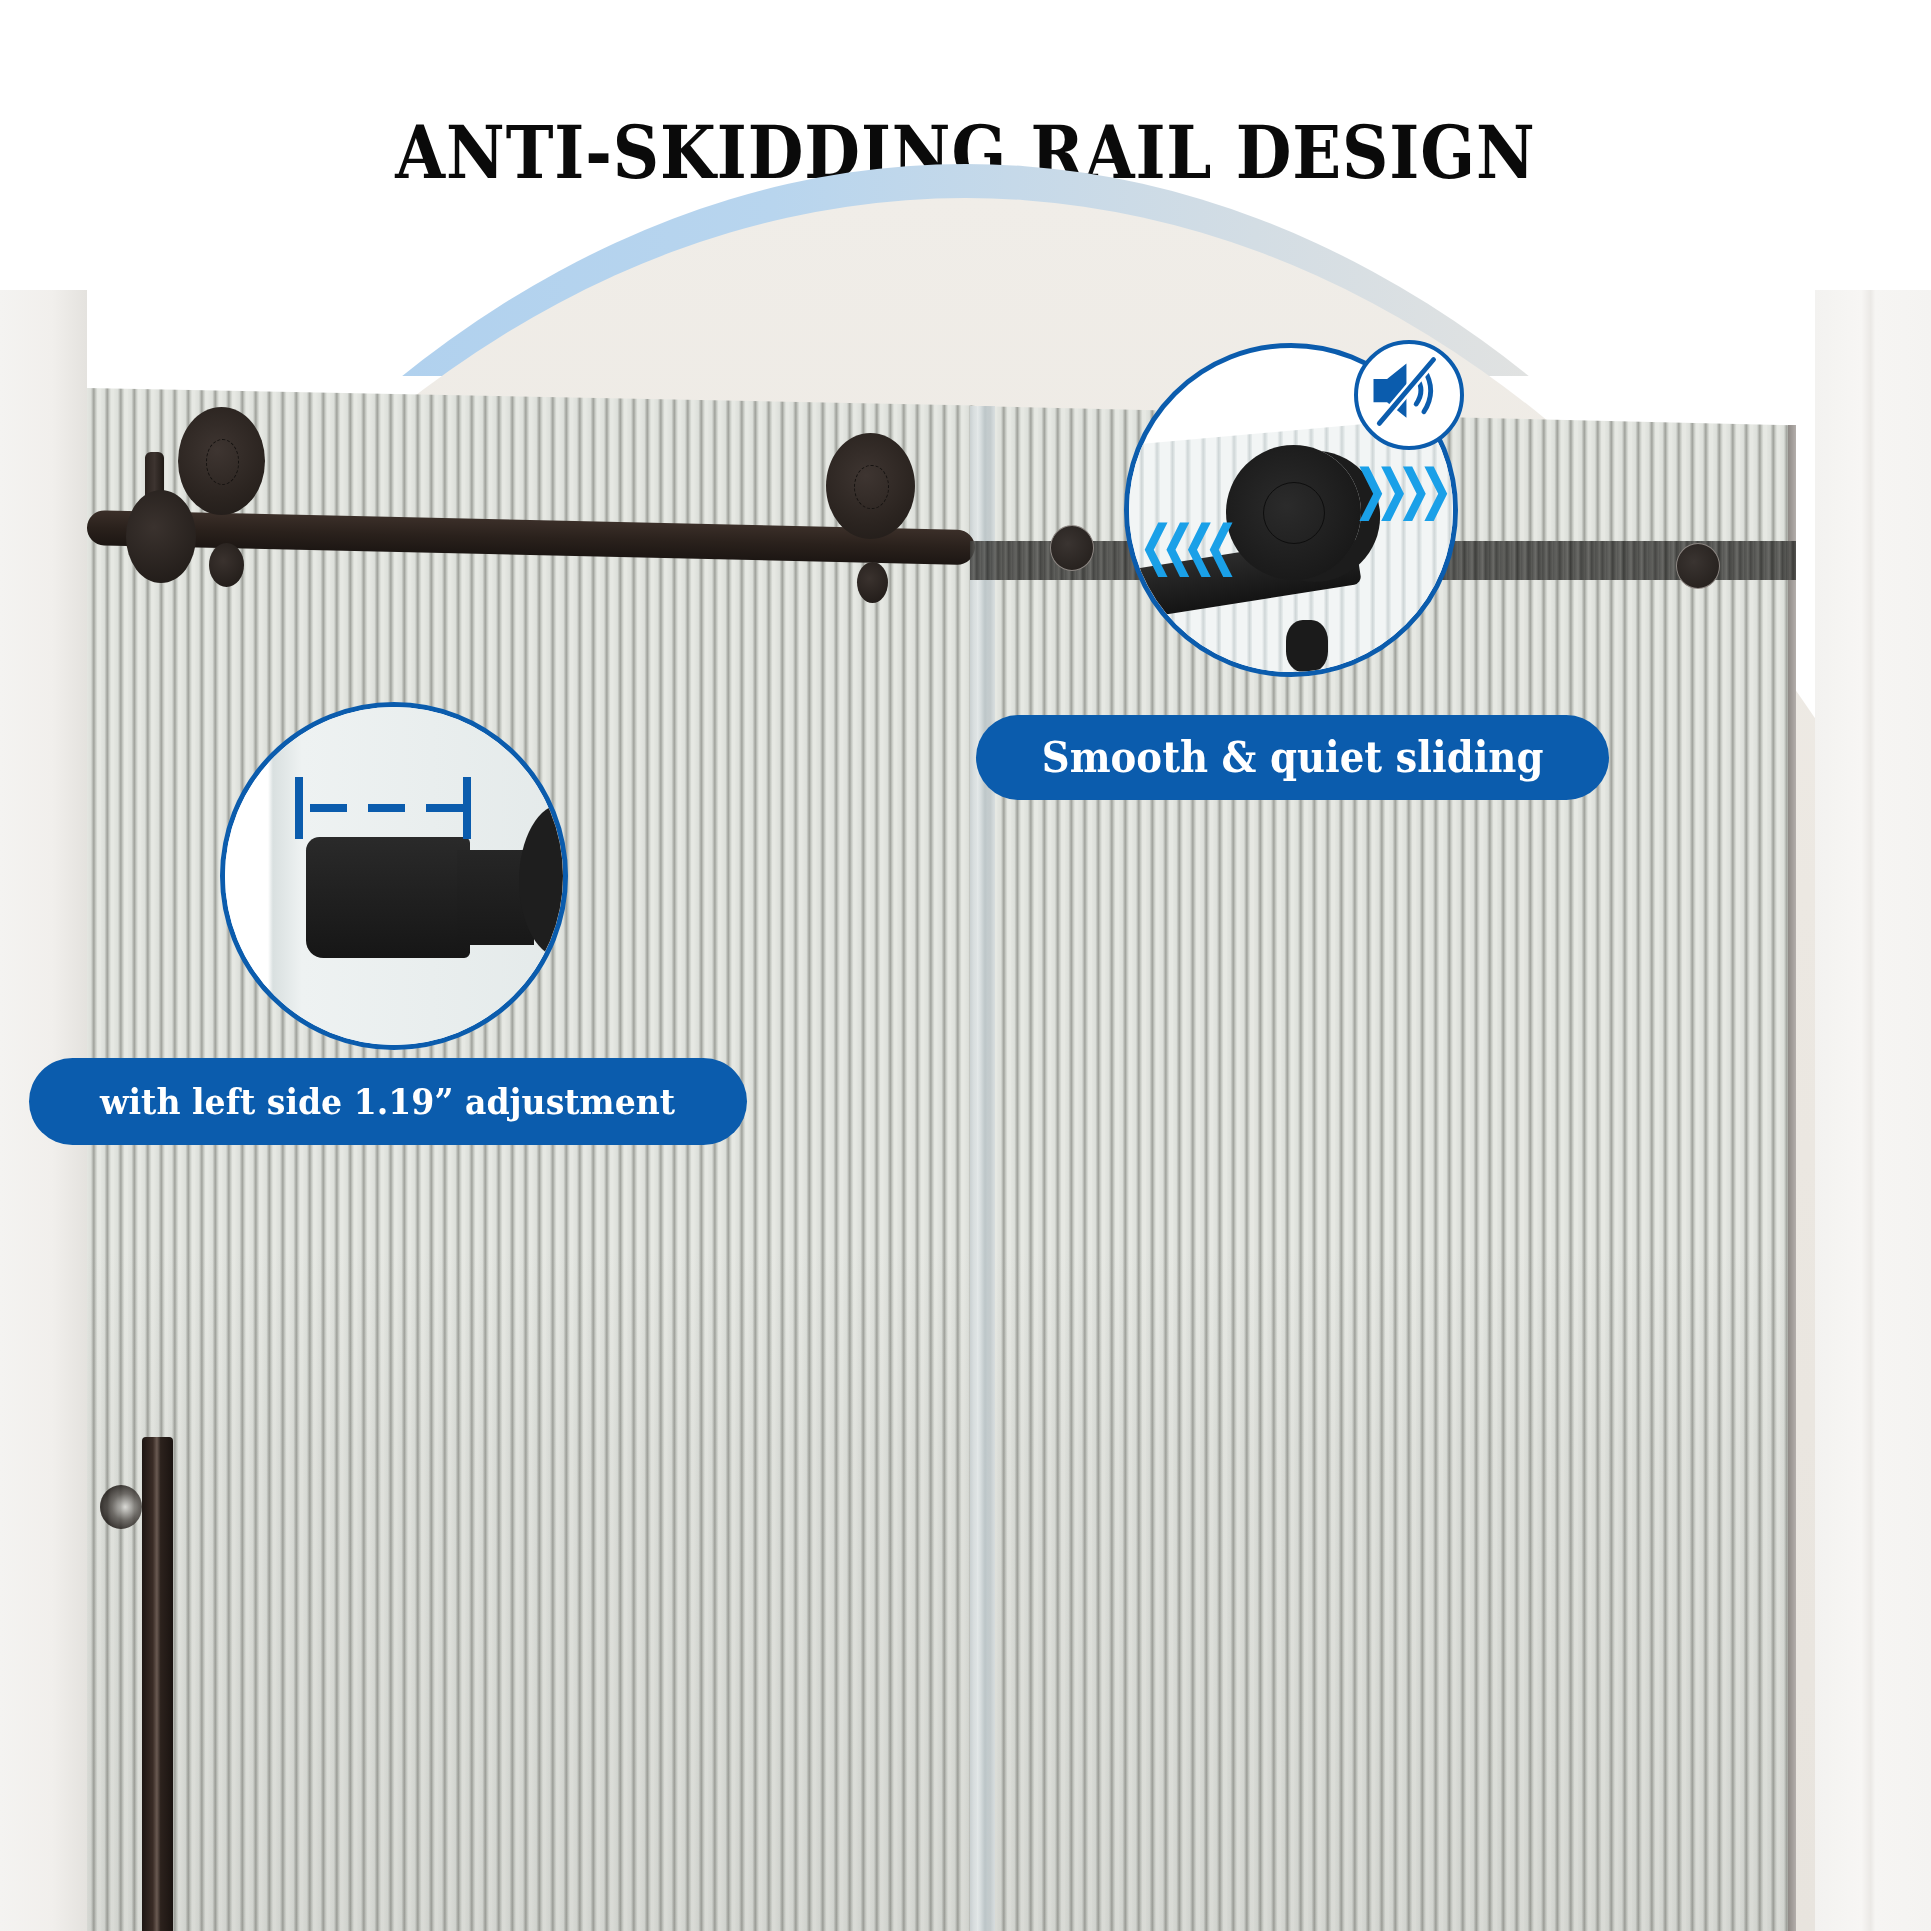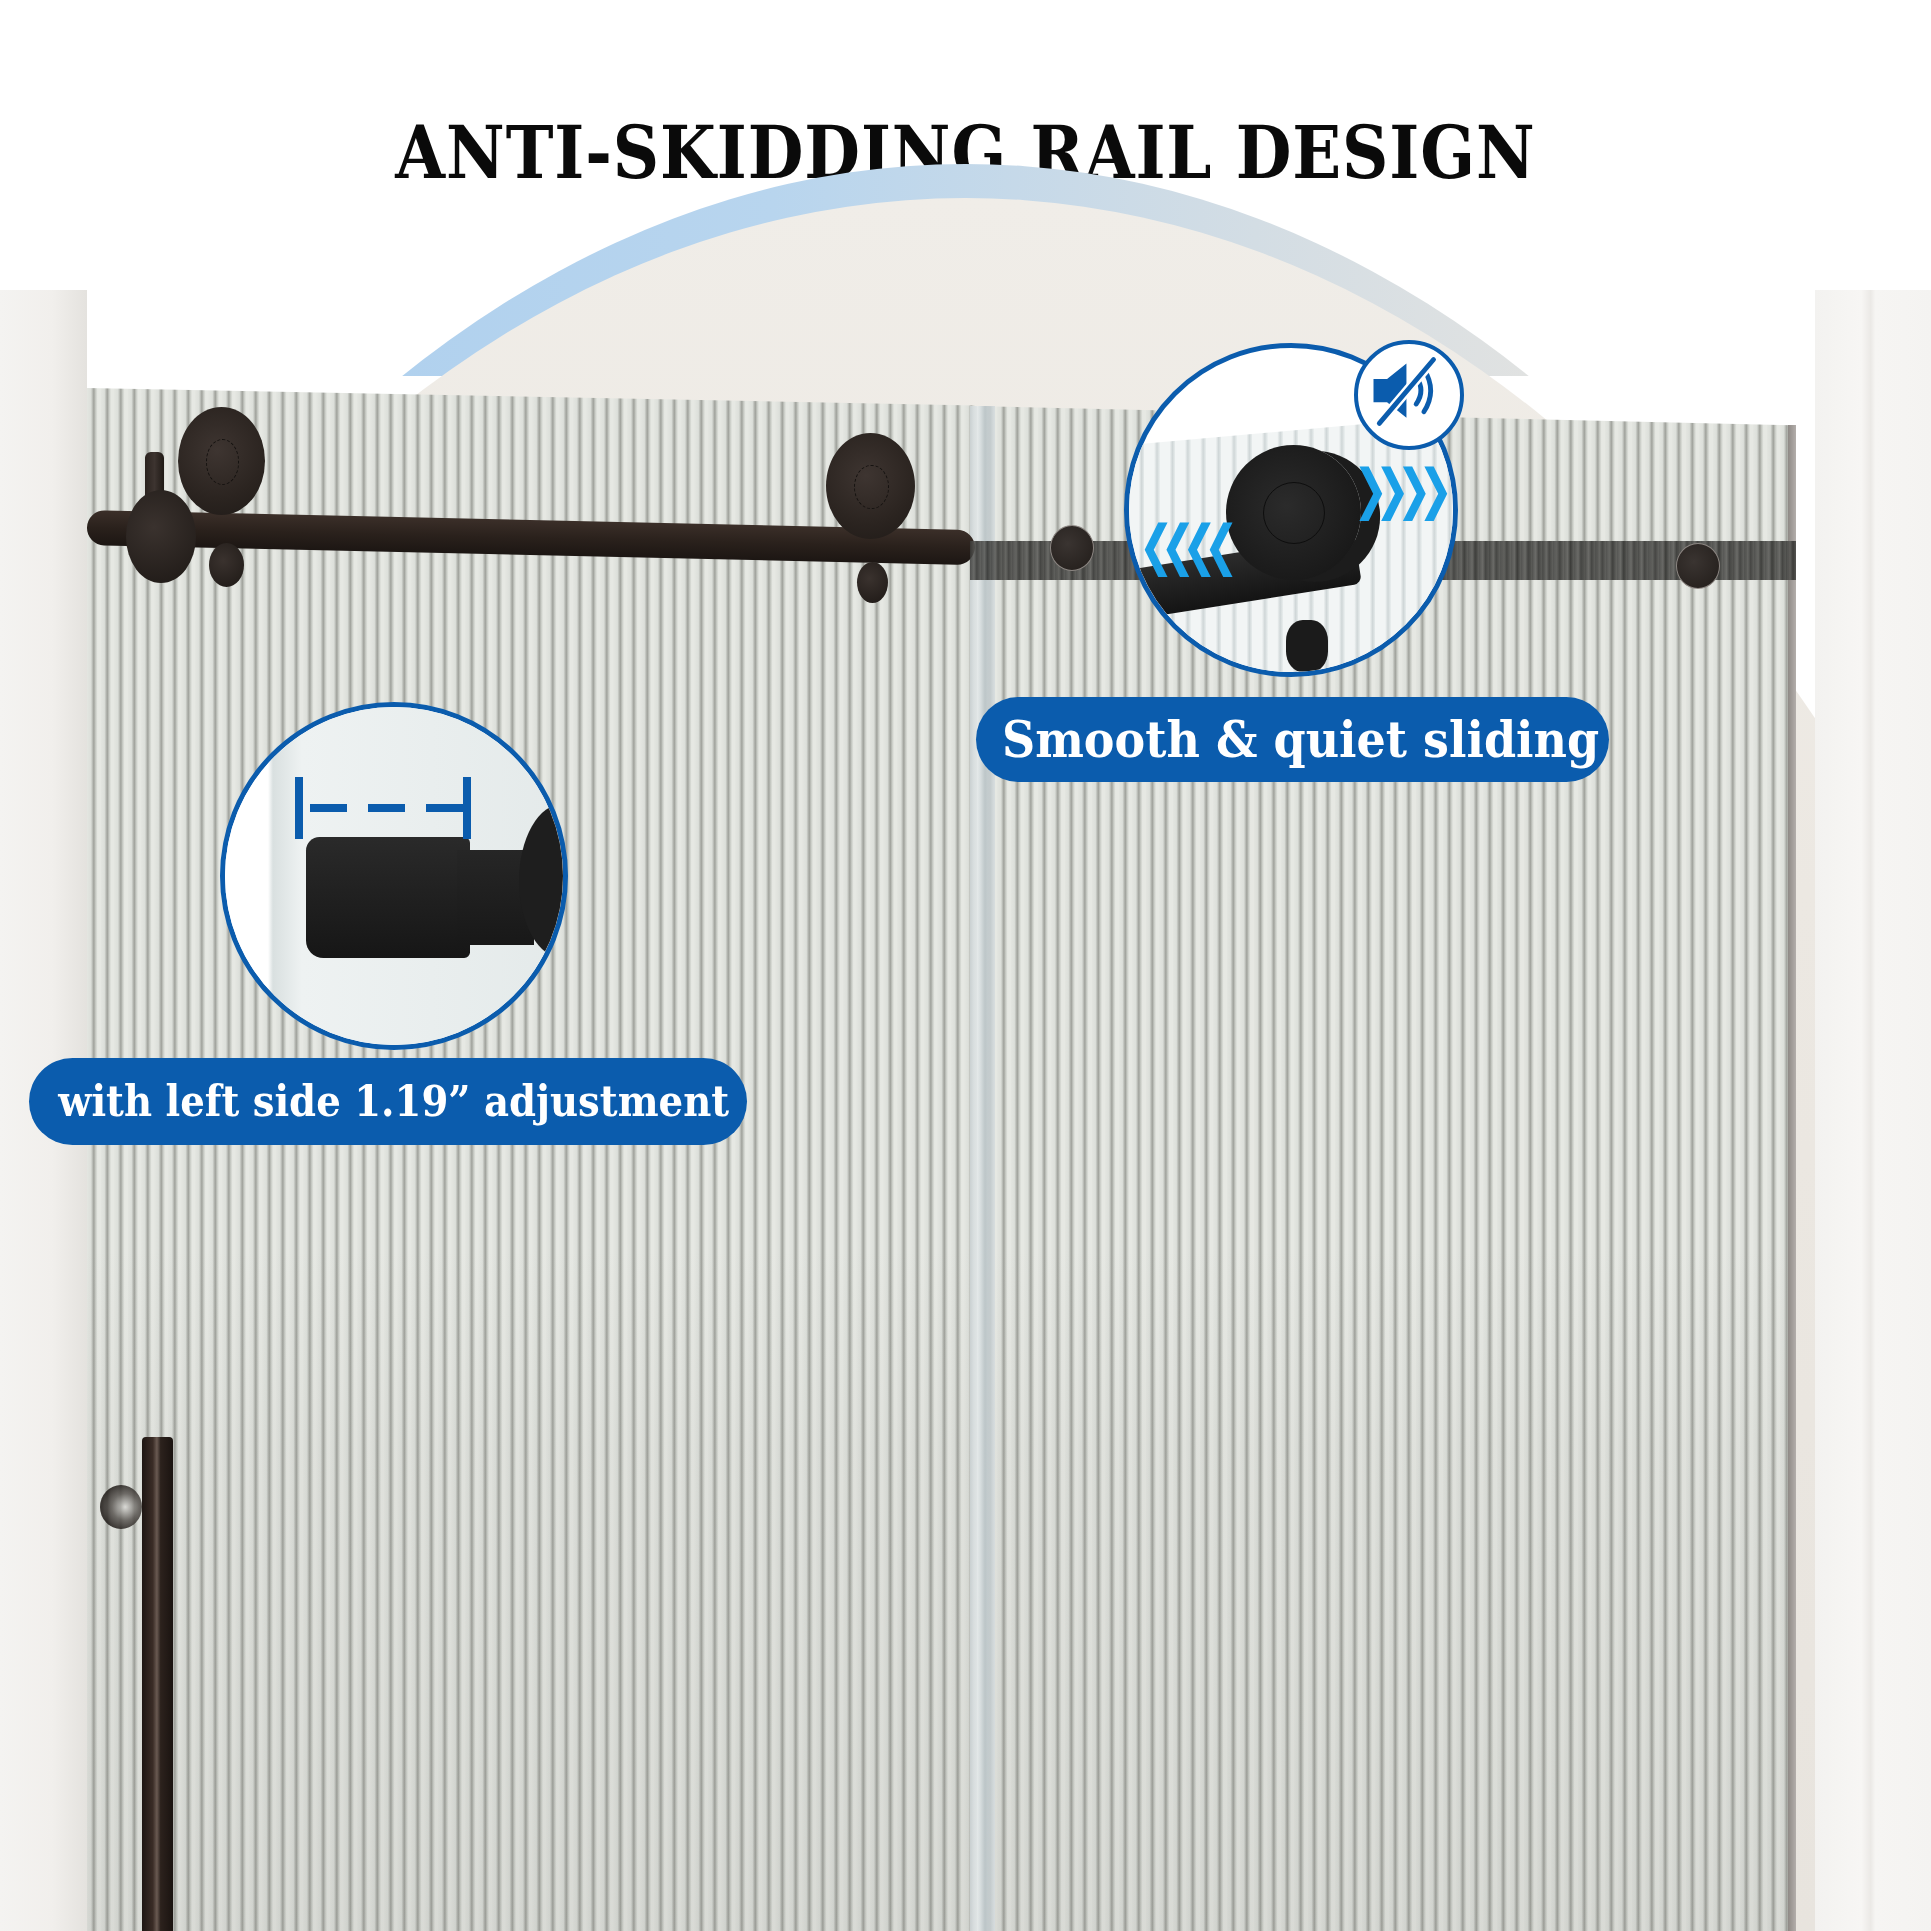--- a/index.html
+++ b/index.html
@@ -127,22 +127,22 @@
     background: linear-gradient(180deg, #2a2a2a 0%, #1e1e1e 60%, #161616 100%); border-radius: 13.5px 5.8px 5.8px 17.4px;
   }
   .zl-neck { position: absolute; left: 232px; top: 143px; width: 77px; height: 95px; background: linear-gradient(180deg, #262626, #181818); }
   .zl-cap { position: absolute; left: 294px; top: 97px; width: 87px; height: 154px; border-radius: 50% 0 0 50%; background: #1e1e1e; }
   .dim-tick { position: absolute; background: #0b5cad; }
 
   .pill {
     position: absolute; background: #0b5cad; border-radius: 46px; color: #ffffff;
     font-family: "DejaVu Serif", serif; font-weight: bold; text-align: center; white-space: nowrap;
   }
-  .pill-right { left: 976px; top: 697px; width: 633px; height: 85px; line-height: 85px; font-size: 50px; }
-  .pill-left { left: 29px; top: 1058px; width: 718px; height: 87px; line-height: 87px; font-size: 42px; }
+  .pill-right { left: 976px; top: 715px; width: 633px; height: 85px; line-height: 85px; font-size: 42px; }
+  .pill-left { left: 29px; top: 1058px; width: 718px; height: 87px; line-height: 87px; font-size: 36px; }
   .pill span { display: inline-block; transform: scaleX(0.92); }
 </style>
 </head>
 <body>
 
 <h1 class="title">ANTI-SKIDDING RAIL DESIGN</h1>
 
 <div class="arc-band"></div>
 <div class="arc-band-inner"></div>
 <div class="wall-left"></div>

